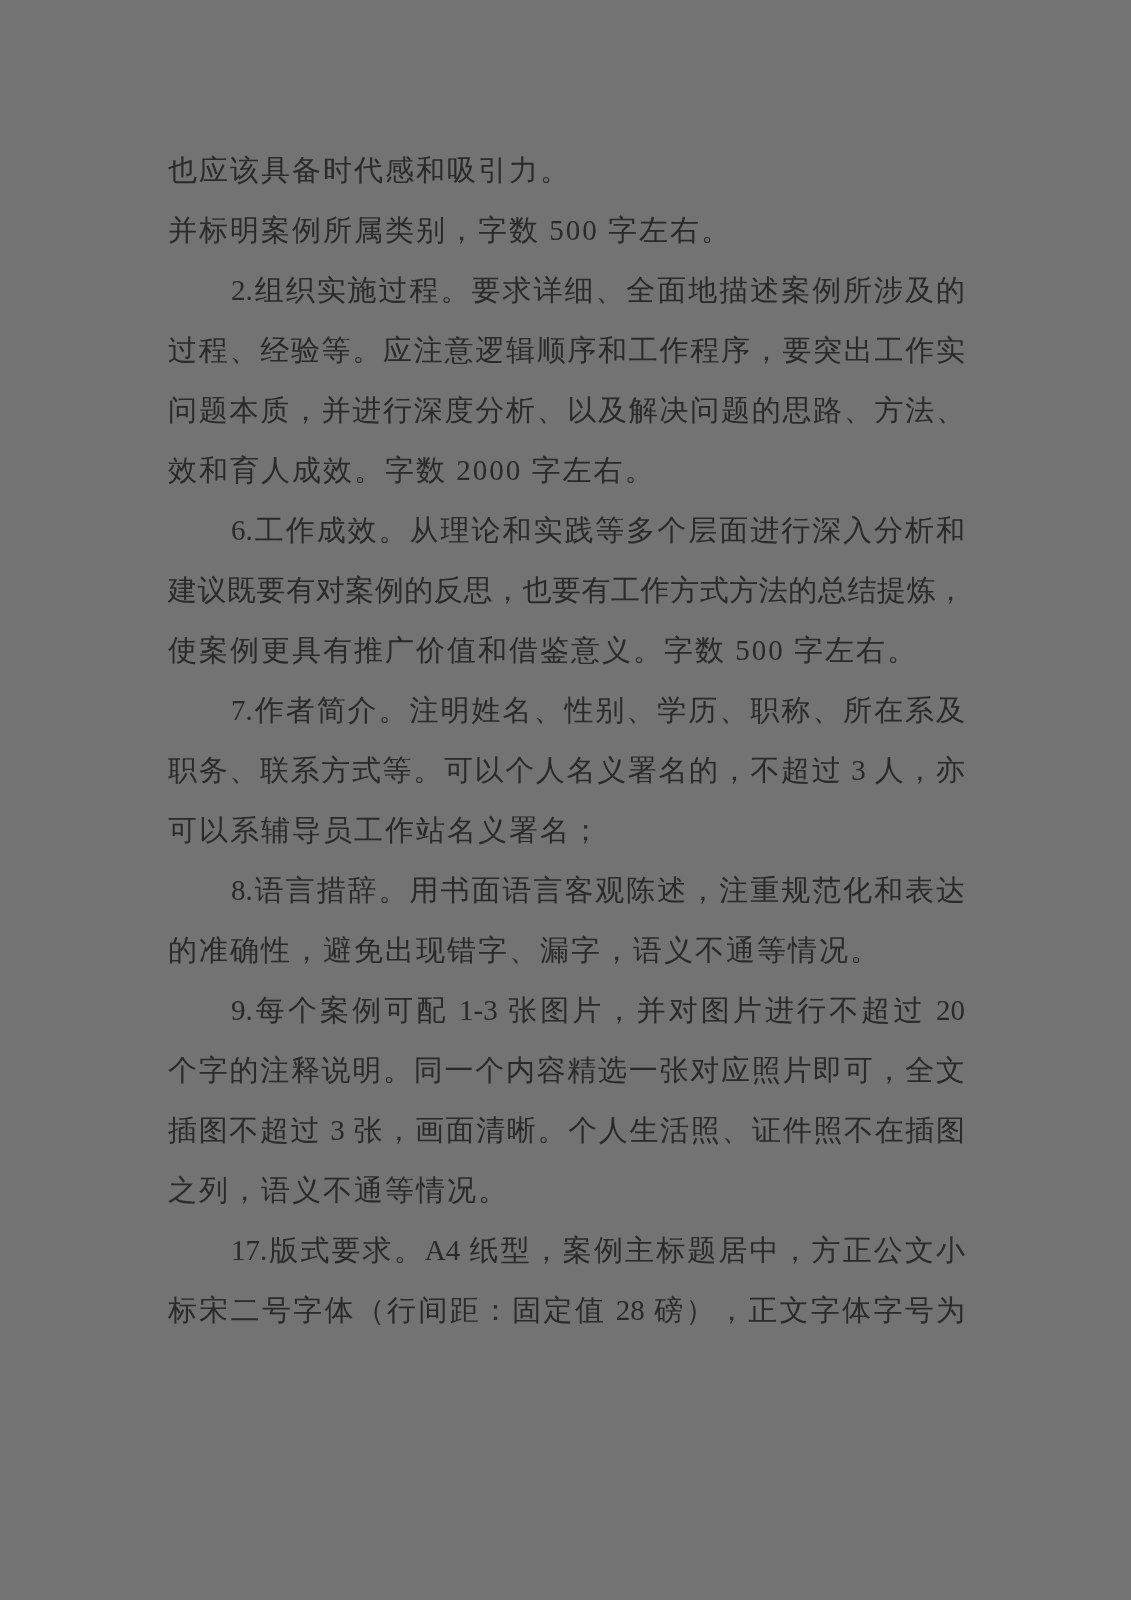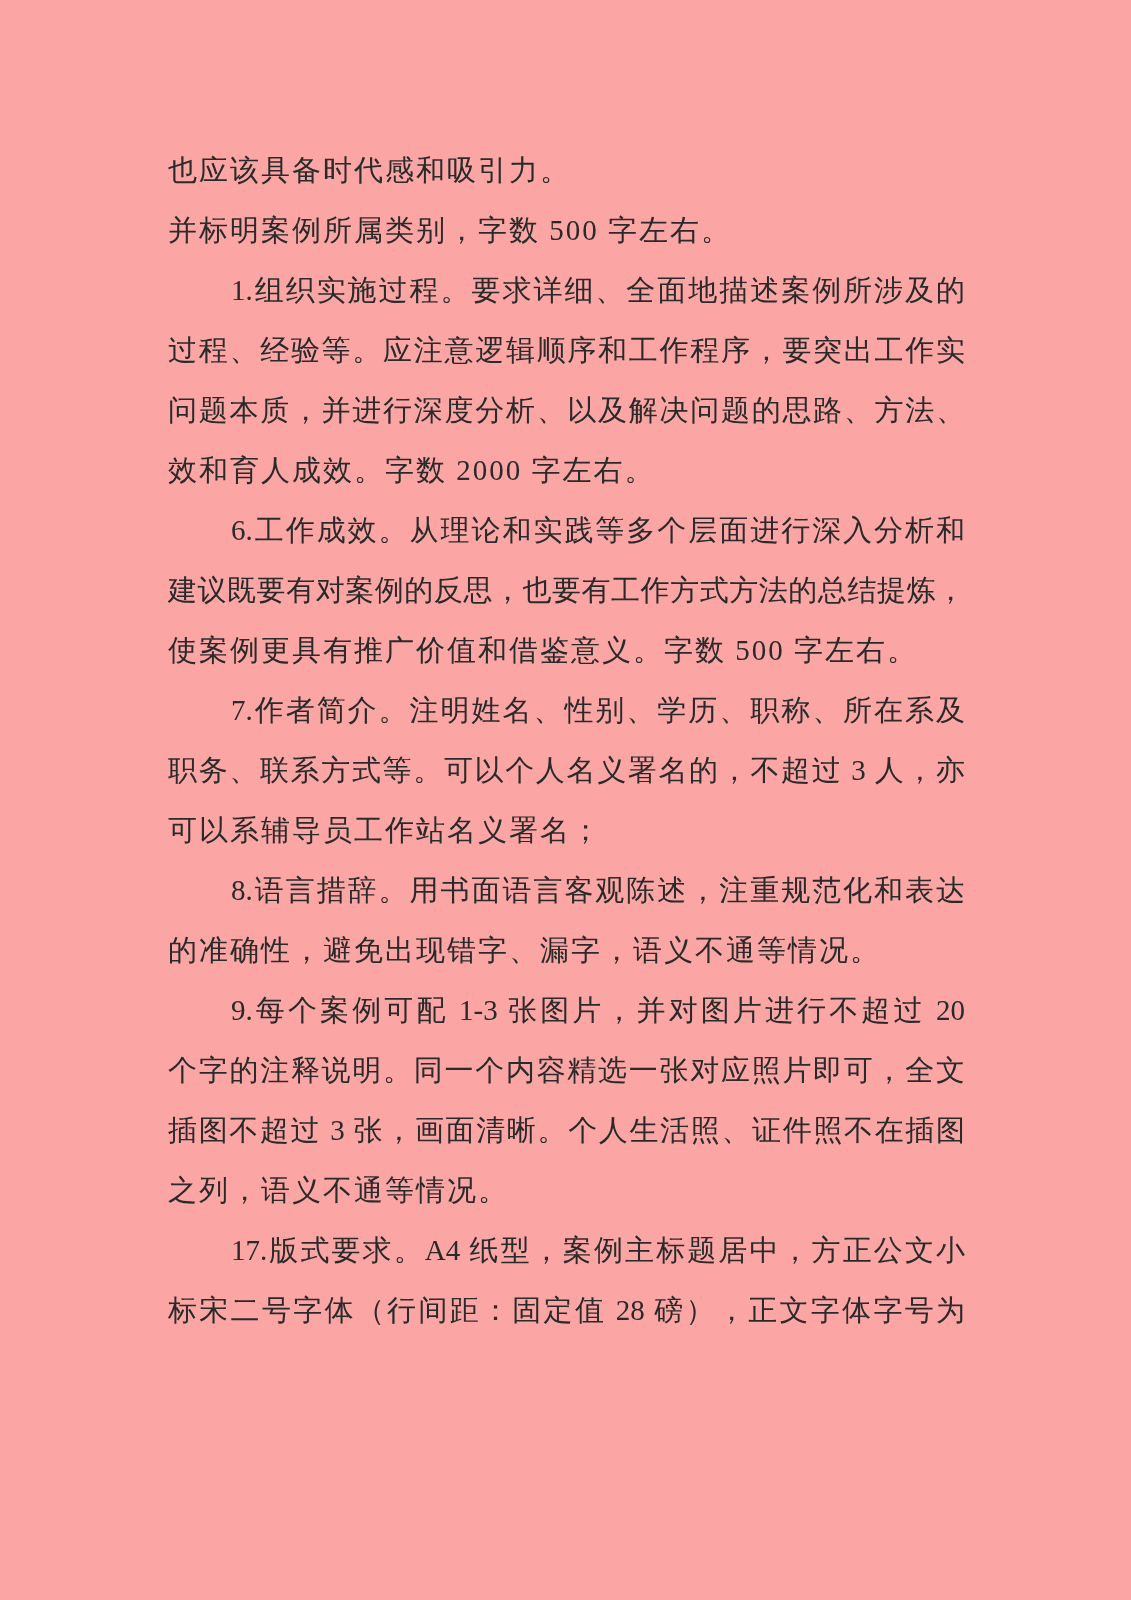--- a/index.html
+++ b/index.html
@@ -4,21 +4,21 @@
 <style>
   html, body {
     margin: 0;
     padding: 0;
     background: #ffffff;
   }
   .page {
     position: relative;
     width: 1131px;
     height: 1600px;
-    background: #fca5a5;
+    background: #737373;
     overflow: hidden;
     font-family: "Liberation Serif", "DejaVu Serif", serif;
   }
   .text-block {
     position: absolute;
     left: 168px;
     top: 140px;
     width: 797px;
     color: #2a2a2a;
     font-size: 29px;
@@ -42,21 +42,21 @@
     text-indent: 63px;
   }
 </style>
 </head>
 <body>
 
 <div class="page">
   <div class="text-block" style="color: rgb(42, 42, 42);">
       <div class="text-line no-justify">也应该具备时代感和吸引力。</div>
       <div class="text-line no-justify">并标明案例所属类别，字数 500 字左右。</div>
-      <div class="text-line indent">1.组织实施过程。要求详细、全面地描述案例所涉及的</div>
+      <div class="text-line indent">2.组织实施过程。要求详细、全面地描述案例所涉及的</div>
       <div class="text-line">过程、经验等。应注意逻辑顺序和工作程序，要突出工作实</div>
       <div class="text-line">问题本质，并进行深度分析、以及解决问题的思路、方法、</div>
       <div class="text-line no-justify">效和育人成效。字数 2000 字左右。</div>
       <div class="text-line indent">6.工作成效。从理论和实践等多个层面进行深入分析和</div>
       <div class="text-line">建议既要有对案例的反思，也要有工作方式方法的总结提炼，</div>
       <div class="text-line no-justify">使案例更具有推广价值和借鉴意义。字数 500 字左右。</div>
       <div class="text-line indent">7.作者简介。注明姓名、性别、学历、职称、所在系及</div>
       <div class="text-line">职务、联系方式等。可以个人名义署名的，不超过 3 人，亦</div>
       <div class="text-line no-justify">可以系辅导员工作站名义署名；</div>
       <div class="text-line indent">8.语言措辞。用书面语言客观陈述，注重规范化和表达</div>

